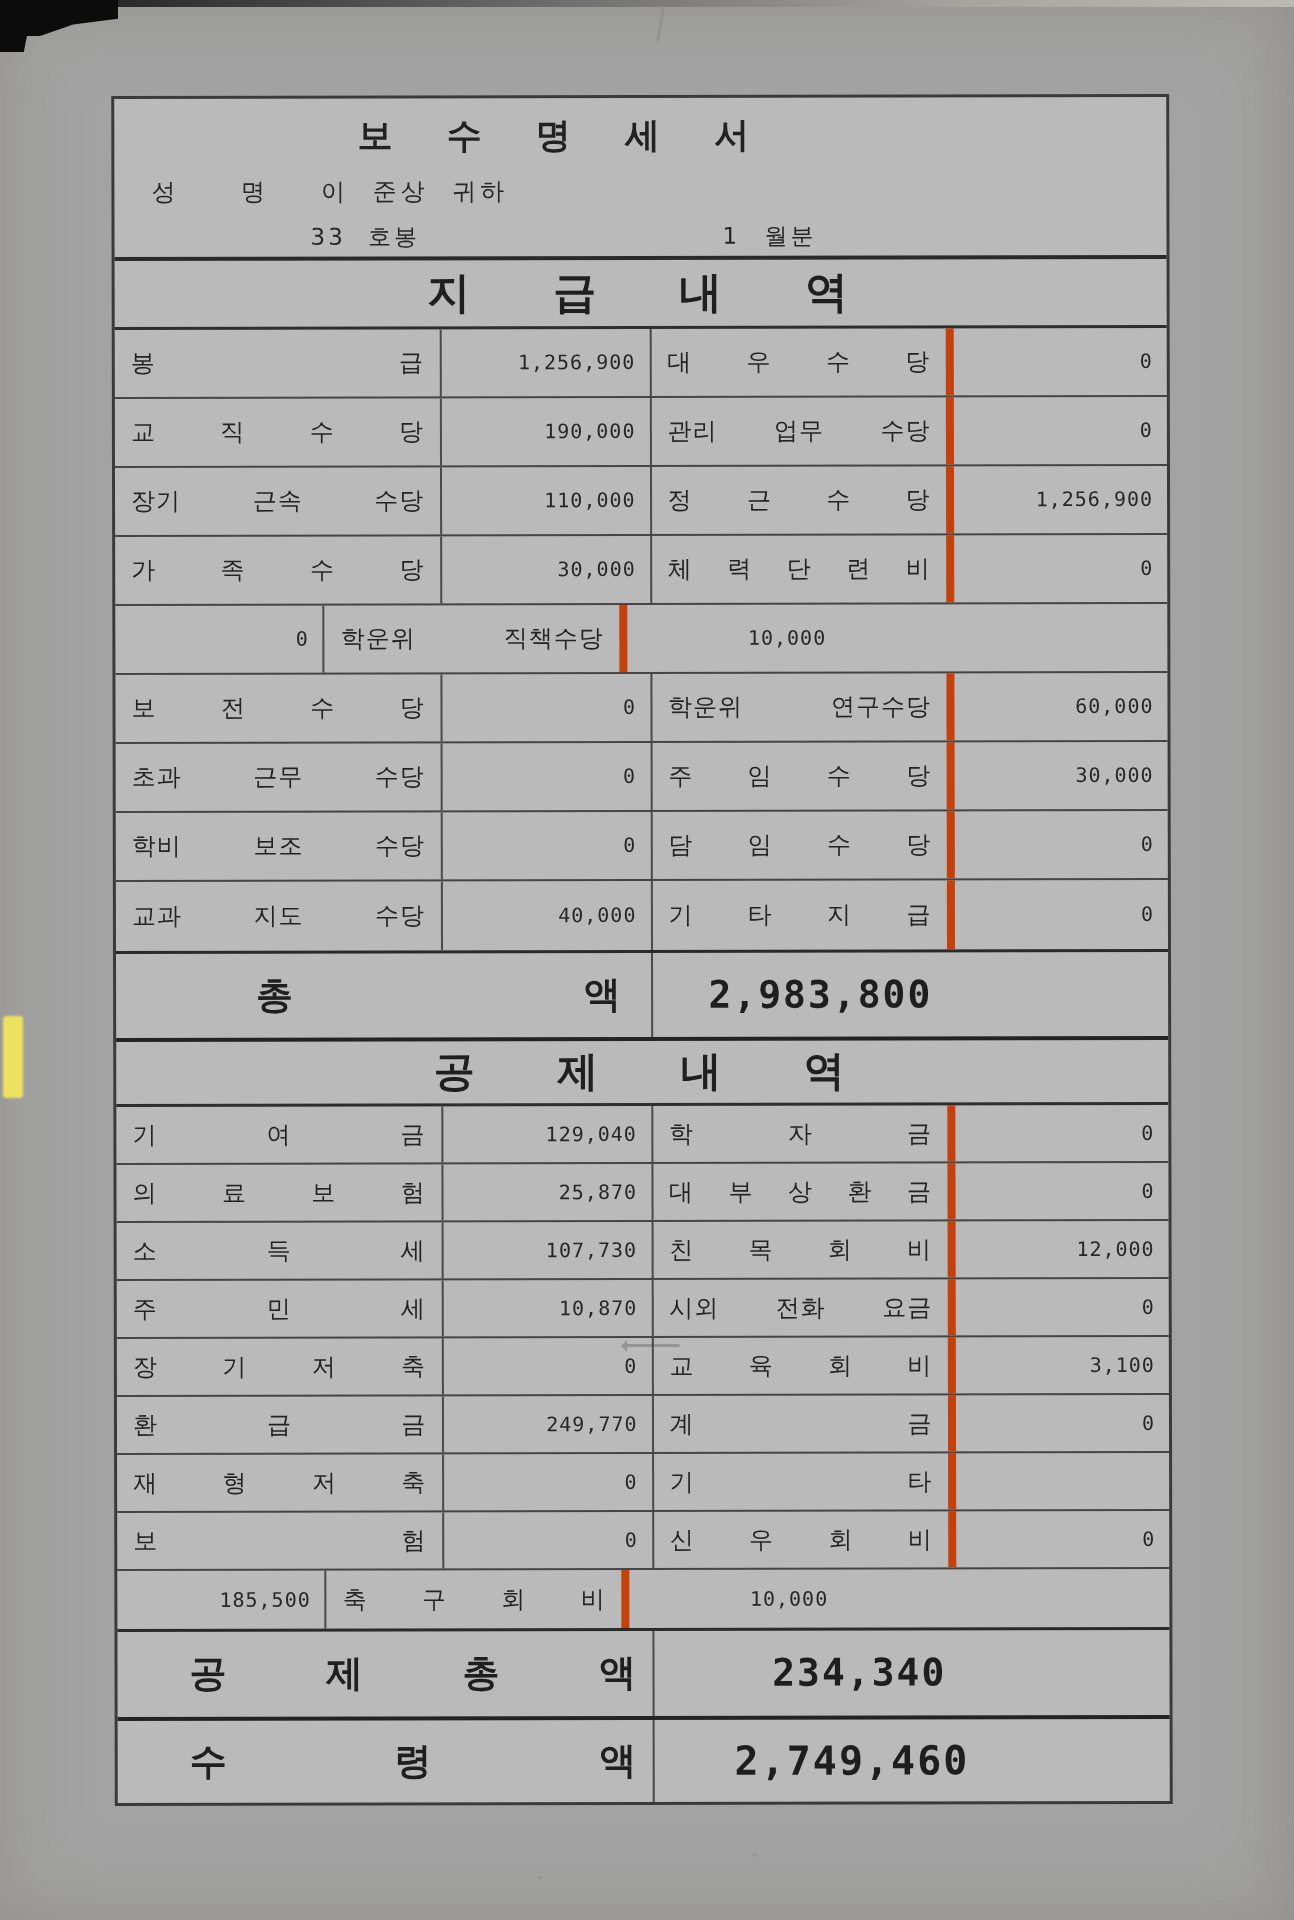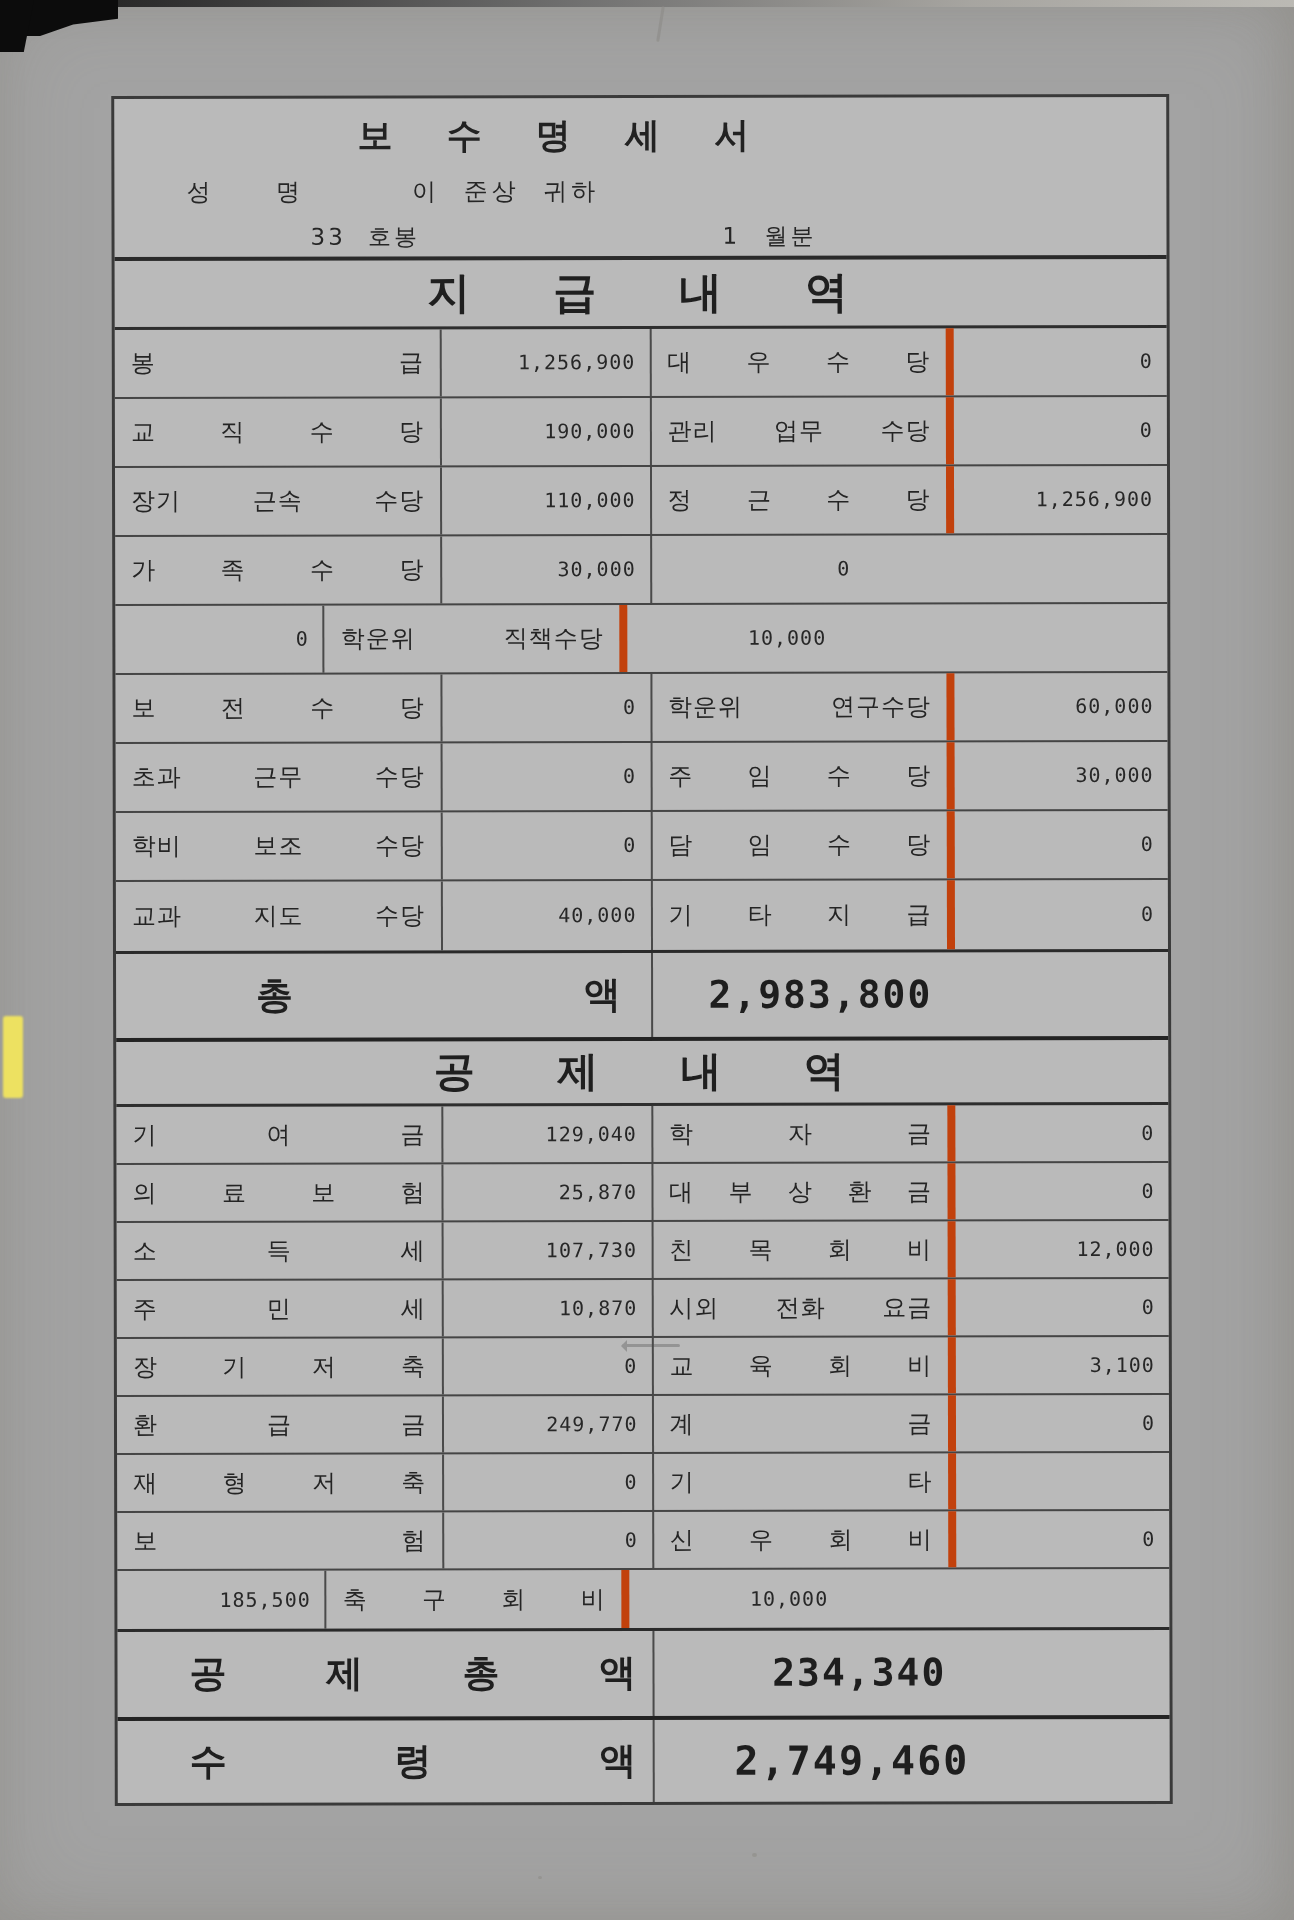--- a/index.html
+++ b/index.html
@@ -28,22 +28,22 @@
   
   .sheet{
     position:absolute;left:113px;top:95px;width:1058px;height:1710px;
     border:3px solid #3a3a3a;box-sizing:border-box;background:rgba(255,255,255,.25);
     transform:rotate(-0.12deg);
     display:flex;flex-direction:column;
   }
   .head-block{height:165px;border-bottom:4px solid #2a2a2a;box-sizing:border-box;padding-top:14px;}
   .doc-title{text-align:center;padding-right:170px;font-size:35px;font-weight:bold;word-spacing:34px;letter-spacing:4px;color:#222;}
   .name-line{margin-top:16px;display:flex;align-items:baseline;font-size:24px;}
-  .name-label{margin-left:72px;word-spacing:58px;}
-  .name-value{margin-left:112px;word-spacing:12px;letter-spacing:4px;}
+  .name-label{margin-left:37px;word-spacing:58px;}
+  .name-value{margin-left:56px;word-spacing:12px;letter-spacing:4px;}
   .grade-line{margin-top:14px;display:flex;align-items:baseline;font-size:23px;}
   .grade-value{margin-left:196px;word-spacing:12px;letter-spacing:3px;}
   .month-value{margin-left:auto;margin-right:350px;word-spacing:14px;letter-spacing:3px;}
 
   .section-header{height:70px;border-bottom:3px solid #2e2e2e;box-sizing:border-box;
     display:flex;align-items:center;justify-content:center;
     font-size:43px;font-weight:bold;word-spacing:56px;letter-spacing:6px;color:#1f1f1f;}
   .section-header.deduct{height:66px;font-size:41px;}
 
   .rows{display:flex;flex-direction:column;}
@@ -122,20 +122,21 @@
         </div>
         <div class="trow">
           <div class="cell c0 label-cell">장기 근속 수당</div>
           <div class="cell c1 value-cell">110,000</div>
           <div class="cell c2 label-cell">정 근 수 당</div>
           <div class="cell c3 value-cell">1,256,900</div>
         </div>
         <div class="trow">
           <div class="cell c0 label-cell">가 족 수 당</div>
           <div class="cell c1 value-cell">30,000</div>
+          <div class="cell c2 label-cell">체 력 단 련 비</div>
           <div class="cell c3 value-cell">0</div>
         </div>
         <div class="trow">
           <div class="cell c1 value-cell">0</div>
           <div class="cell c2 label-cell">학운위 직책수당</div>
           <div class="cell c3 value-cell">10,000</div>
         </div>
         <div class="trow">
           <div class="cell c0 label-cell">보 전 수 당</div>
           <div class="cell c1 value-cell">0</div>

